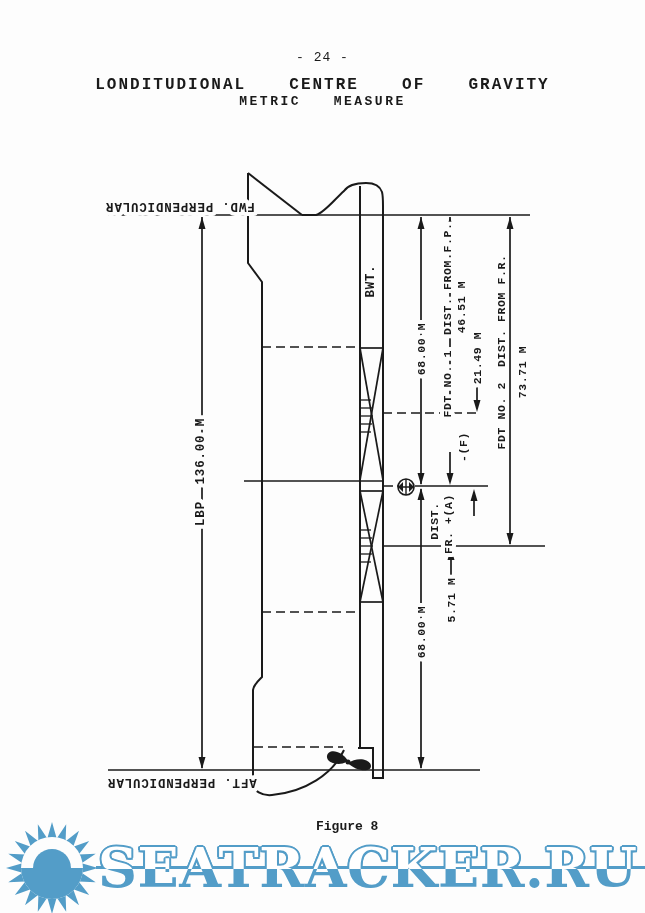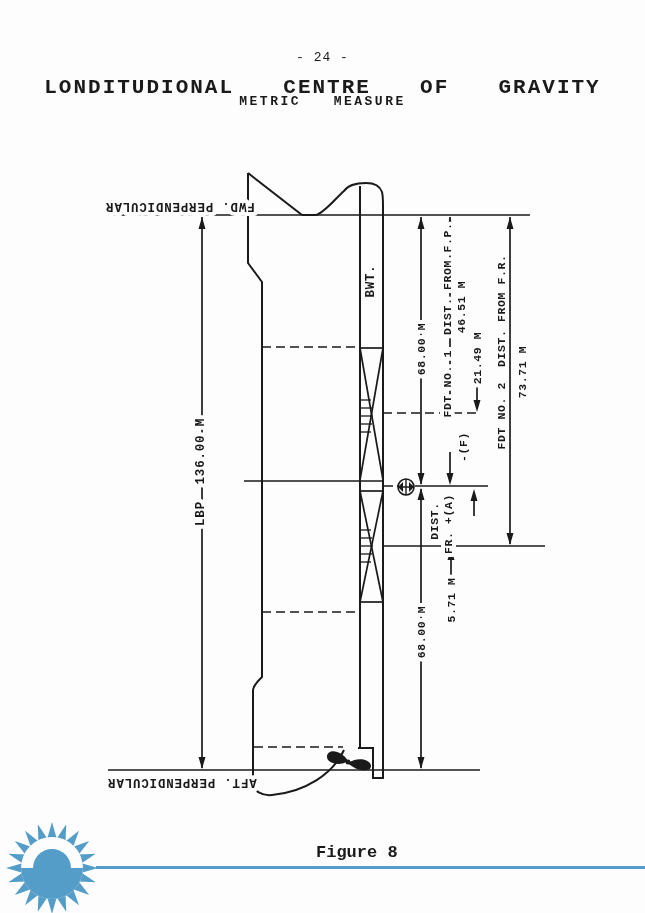--- a/index.html
+++ b/index.html
@@ -1,22 +1,22 @@
 <!DOCTYPE html>
 <html><head>
 <meta charset="utf-8">
 <style>
   html,body{margin:0;padding:0;background:#e8e8e8;}
   .page{position:relative;width:645px;height:913px;background:#fdfdfd;overflow:hidden;
         font-family:"Liberation Mono",monospace;color:#1a1a1a;}
   .hdr{position:absolute;left:0;width:645px;text-align:center;white-space:pre;}
   .page-num{top:50px;font-size:13px;letter-spacing:1px;}
-  .title{top:76px;font-size:21px;font-weight:bold;letter-spacing:2px;word-spacing:10px;}
+  .title{top:76px;font-size:16px;font-weight:bold;letter-spacing:2px;word-spacing:10px;}
   .subtitle{top:94px;font-size:13px;font-weight:bold;letter-spacing:2.5px;word-spacing:6px;}
-  .caption{position:absolute;left:316px;top:843px;font-size:17px;font-weight:bold;z-index:2;}
+  .caption{position:absolute;left:316px;top:819px;font-size:13px;font-weight:bold;z-index:2;}
   svg.diagram{position:absolute;left:0;top:0;z-index:1;}
   svg text{white-space:pre;fill:#1a1a1a;font-family:"Liberation Mono",monospace;font-weight:600;}
   .lbl{font-size:11.5px;letter-spacing:0.6px;}
   .lbl-md{font-size:12.5px;letter-spacing:0.8px;}
   .halo{paint-order:stroke fill;stroke:#fdfdfd;stroke-width:8px;stroke-linejoin:round;}
   
   .wm-line{position:absolute;left:96px;right:0;top:866px;height:2.5px;background:#539dc8;z-index:3;}
   .wm{position:absolute;left:98px;top:831px;height:74px;line-height:74px;z-index:4;
       font-family:"DejaVu Serif",serif;font-weight:bold;font-size:54px;letter-spacing:0.5px;white-space:pre;}
   .wm span{position:absolute;left:0;top:0;}
@@ -142,13 +142,17 @@
 
   <div class="caption">Figure 8</div>
 
   <div class="wm-line"></div>
   <svg class="sun" width="104" height="96" viewBox="0 0 104 96">
     <polygon points="98.0,48.0 81.6,52.7 95.7,62.2 78.7,61.6 89.2,75.0 73.2,69.2 79.0,85.2 65.6,74.7 66.2,91.7 56.7,77.6 52.0,94.0 47.3,77.6 37.8,91.7 38.4,74.7 25.0,85.2 30.8,69.2 14.8,75.0 25.3,61.6 8.3,62.2 22.4,52.7 6.0,48.0 22.4,43.3 8.3,33.8 25.3,34.4 14.8,21.0 30.8,26.8 25.0,10.8 38.4,21.3 37.8,4.3 47.3,18.4 52.0,2.0 56.7,18.4 66.2,4.3 65.6,21.3 79.0,10.8 73.2,26.8 89.2,21.0 78.7,34.4 95.7,33.8 81.6,43.3" fill="#539dc8"></polygon>
     <circle cx="52" cy="48" r="31" fill="#fdfdfd"></circle>
     <path d="M33,48 A19,19 0 0 1 71,48 Z" fill="#539dc8"></path>
     <path d="M21,48 A31,31 0 0 0 83,48 Z" fill="#539dc8"></path>
   </svg>
+  <div class="wm">
+    <span class="wm-bot">SEATRACKER.RU</span>
+    <span class="wm-top">SEATRACKER.RU</span>
+  </div>
 </div>
 
 </body></html>

